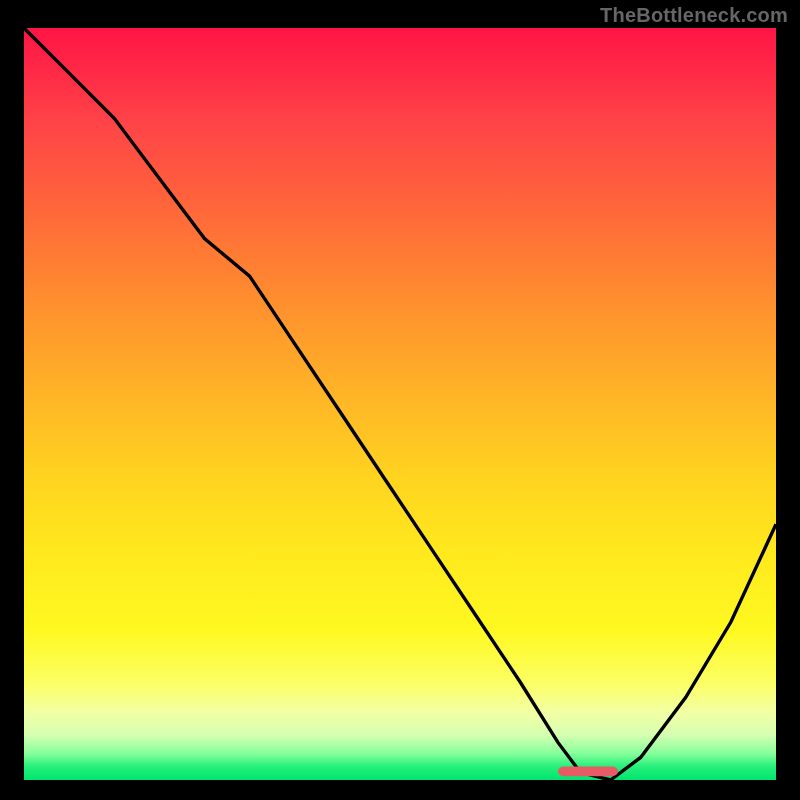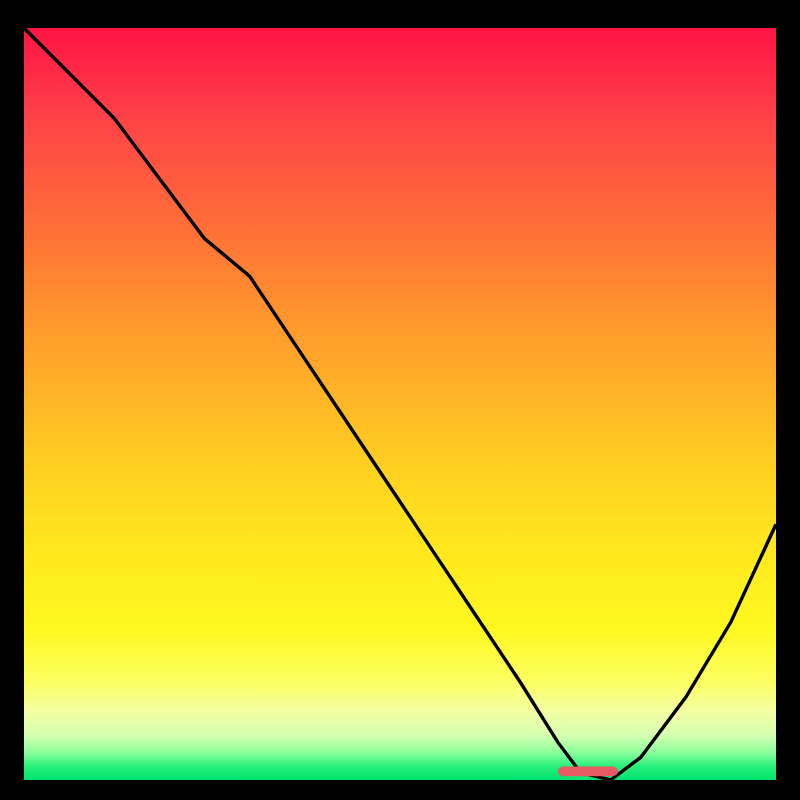--- a/index.html
+++ b/index.html
@@ -72,20 +72,21 @@
     width: 100%;
     height: 100%;
     z-index: 3;
   }
 </style>
 </head>
 <body>
 
 <div class="frame">
 
+  <div class="watermark">TheBottleneck.com</div>
 
   <div class="plot">
     <div class="gradient"></div>
 
     <svg class="curve" viewBox="0 0 100 100" preserveAspectRatio="none">
       <path fill="none" stroke="#000000" stroke-width="0.45" d="M0.00 0.00 L6.00 6.00 L12.00 12.00 L18.00 20.00 L24.00 28.00 L30.00 33.00 L36.00 42.00 L42.00 51.00 L48.00 60.00 L54.00 69.00 L60.00 78.00 L66.00 87.00 L71.00 95.00 L74.00 99.00 L78.00 100.00 L82.00 97.00 L88.00 89.00 L94.00 79.00 L100.00 66.00"></path>
     </svg>
 
     <svg class="marker" viewBox="0 0 100 100" preserveAspectRatio="none">
       <rect rx="0.8" ry="0.8" fill="#e85a64" x="71.00" width="8.00" y="98.20" height="1.30"></rect>

